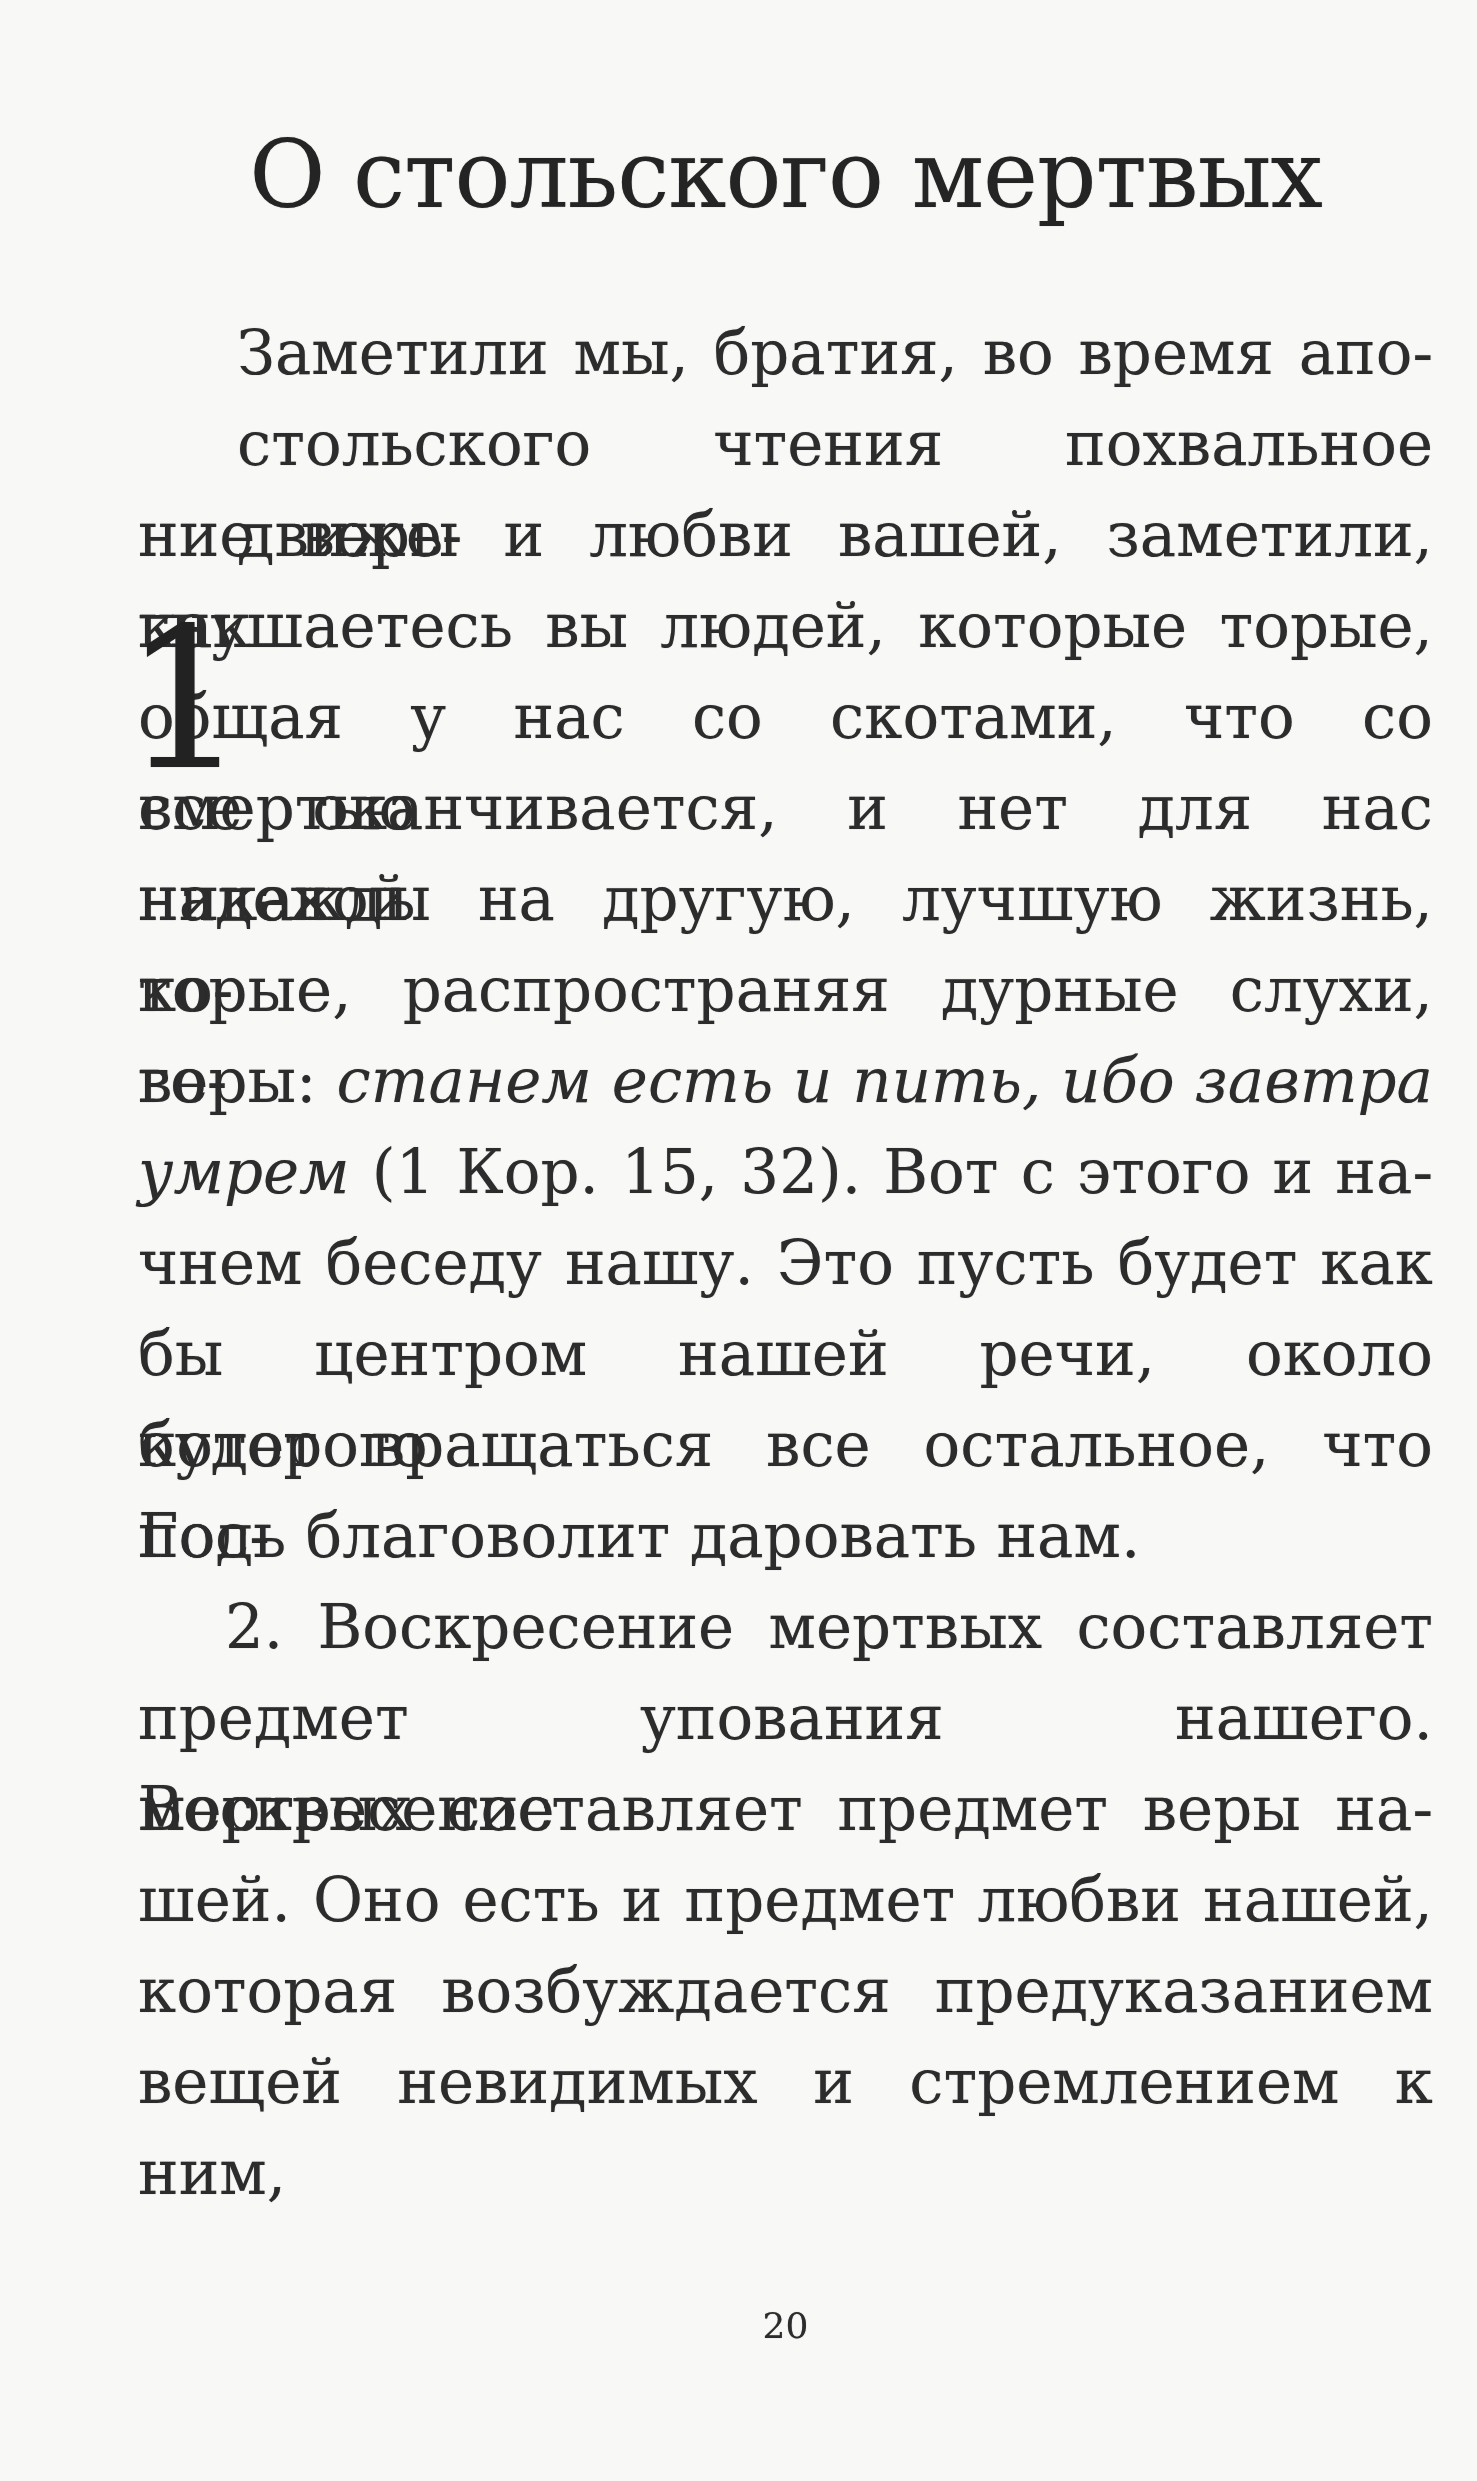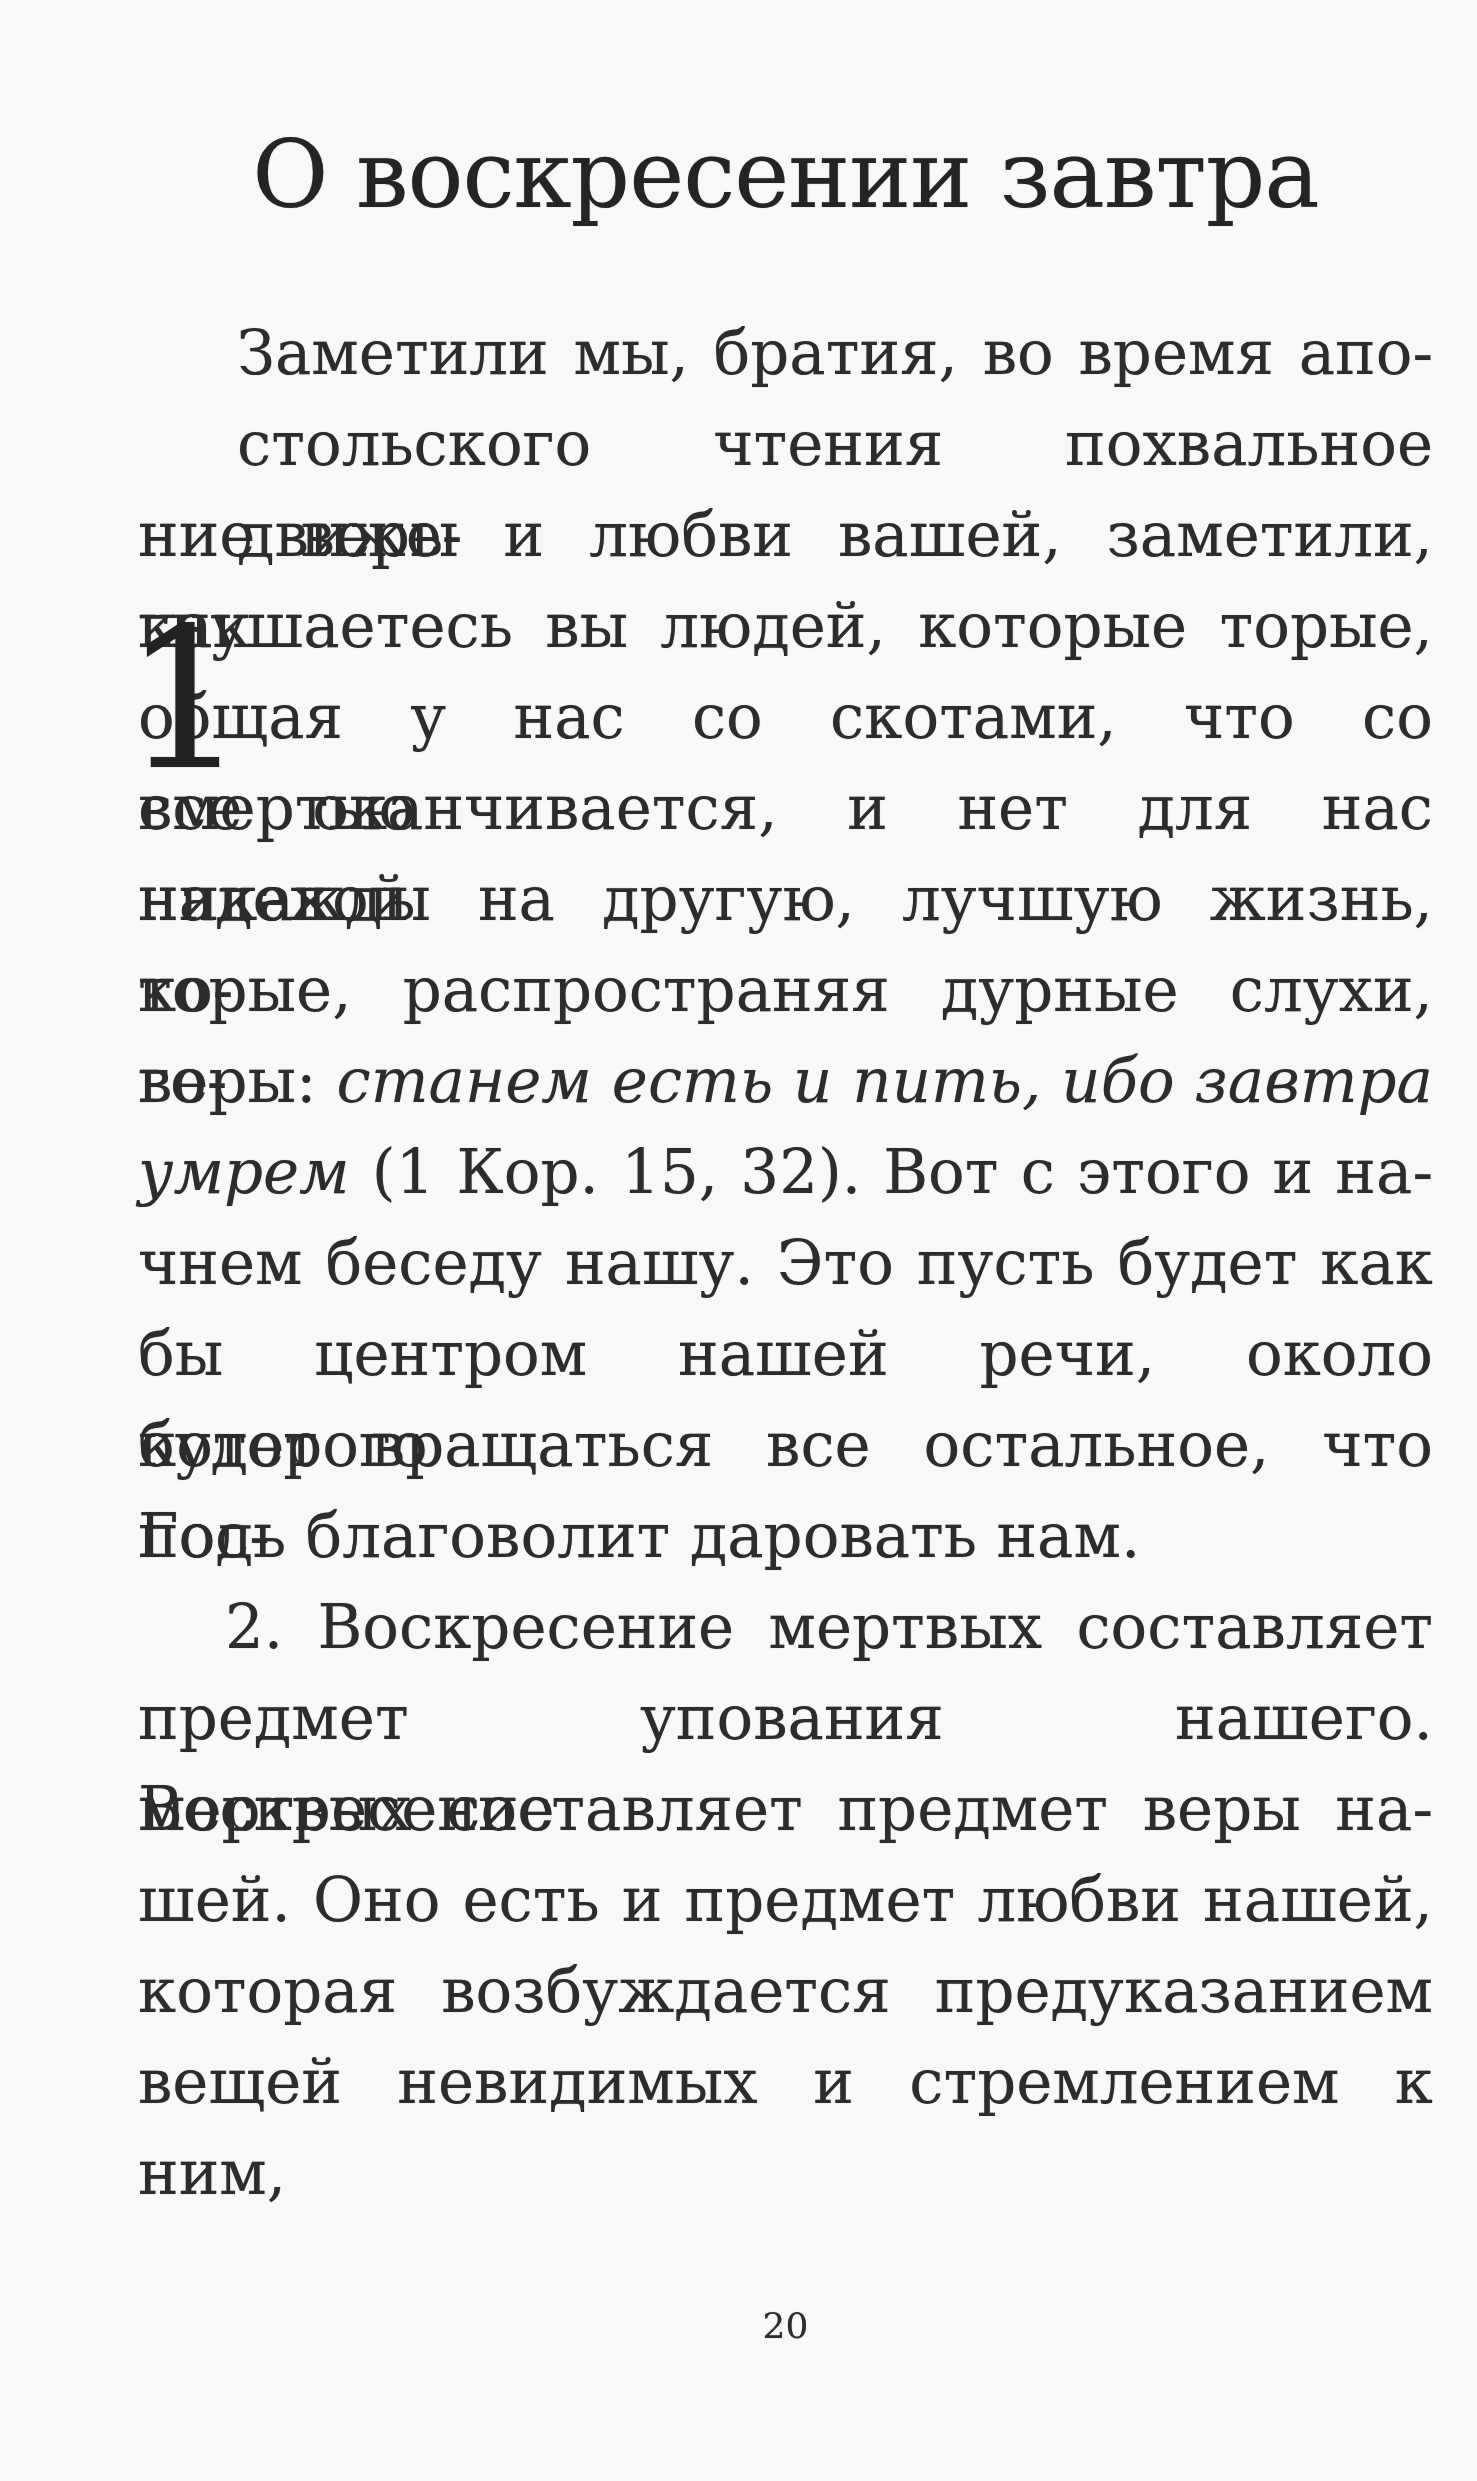--- a/index.html
+++ b/index.html
@@ -64,21 +64,21 @@
     text-align:center;
     font-size:36px;
     color:#2c2c2c;
     text-shadow:0 0 1px rgba(40,40,40,.4);
   }
 </style>
 </head>
 <body>
 
 <div class="page">
-  <h1 class="title">О воскресении завтра</h1>
+  <h1 class="title">О стольского мертвых</h1>
 
   <div class="body-text">
     <div class="dropcap">1</div>
     <div id="paragraphs">
         <div>
           <div class="line drop-indent"><span>Заметили мы, братия, во время апо-</span></div>
           <div class="line drop-indent"><span>стольского чтения похвальное движе-</span></div>
           <div class="line"><span>ние веры и любви вашей, заметили, как</span></div>
           <div class="line"><span>гнушаетесь вы людей, которые торые,</span></div>
           <div class="line"><span>общая у нас со скотами, что со смертью</span></div>

